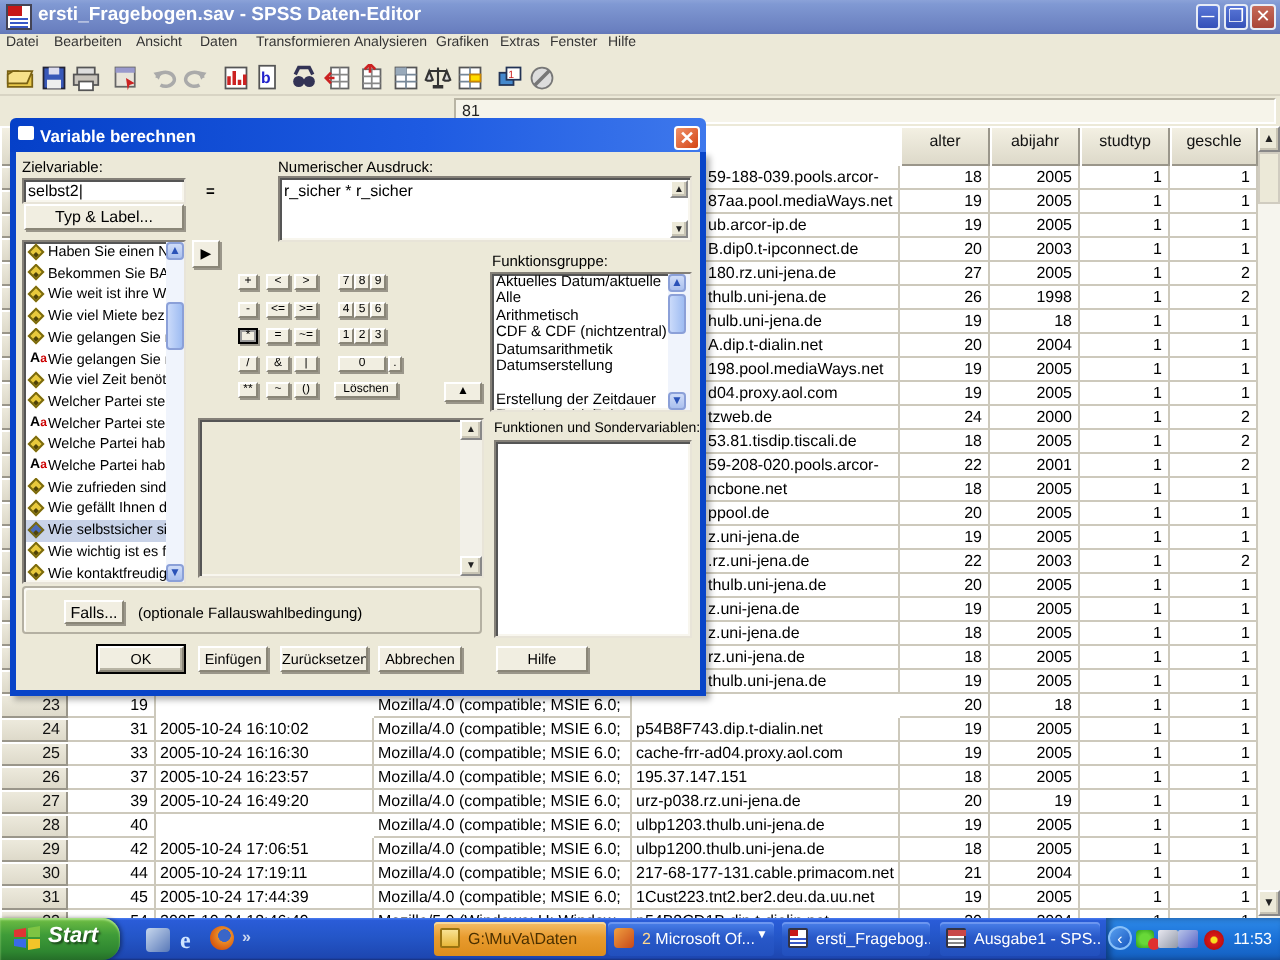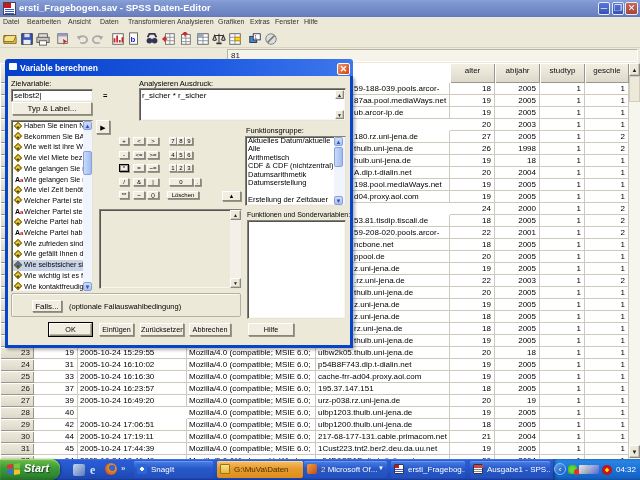--- a/index.html
+++ b/index.html
@@ -192,20 +192,21 @@
 <div class="cell lft" style="left:187px;top:44px;width:129px"></div>
 <div class="cell" style="left:316px;top:44px;width:134px;padding-left:38px">ub.arcor-ip.de</div>
 <div class="cell num" style="left:450px;top:44px;width:45px">19</div>
 <div class="cell num" style="left:495px;top:44px;width:45px">2005</div>
 <div class="cell num" style="left:540px;top:44px;width:45px">1</div>
 <div class="cell num" style="left:585px;top:44px;width:44px">1</div>
 <div class="rnc" style="left:0;top:56px;width:34px">4</div>
 <div class="cell num" style="left:34px;top:56px;width:44px"></div>
 <div class="cell lft" style="left:78px;top:56px;width:109px"></div>
 <div class="cell lft" style="left:187px;top:56px;width:129px"></div>
+<div class="cell" style="left:316px;top:56px;width:134px;padding-left:38px">B.dip0.t-ipconnect.de</div>
 <div class="cell num" style="left:450px;top:56px;width:45px">20</div>
 <div class="cell num" style="left:495px;top:56px;width:45px">2003</div>
 <div class="cell num" style="left:540px;top:56px;width:45px">1</div>
 <div class="cell num" style="left:585px;top:56px;width:44px">1</div>
 <div class="rnc" style="left:0;top:68px;width:34px">5</div>
 <div class="cell num" style="left:34px;top:68px;width:44px"></div>
 <div class="cell lft" style="left:78px;top:68px;width:109px"></div>
 <div class="cell lft" style="left:187px;top:68px;width:129px"></div>
 <div class="cell" style="left:316px;top:68px;width:134px;padding-left:38px">180.rz.uni-jena.de</div>
 <div class="cell num" style="left:450px;top:68px;width:45px">27</div>
@@ -254,20 +255,21 @@
 <div class="cell lft" style="left:187px;top:128px;width:129px"></div>
 <div class="cell" style="left:316px;top:128px;width:134px;padding-left:38px">d04.proxy.aol.com</div>
 <div class="cell num" style="left:450px;top:128px;width:45px">19</div>
 <div class="cell num" style="left:495px;top:128px;width:45px">2005</div>
 <div class="cell num" style="left:540px;top:128px;width:45px">1</div>
 <div class="cell num" style="left:585px;top:128px;width:44px">1</div>
 <div class="rnc" style="left:0;top:140px;width:34px">11</div>
 <div class="cell num" style="left:34px;top:140px;width:44px"></div>
 <div class="cell lft" style="left:78px;top:140px;width:109px"></div>
 <div class="cell lft" style="left:187px;top:140px;width:129px"></div>
+<div class="cell" style="left:316px;top:140px;width:134px;padding-left:38px">tzweb.de</div>
 <div class="cell num" style="left:450px;top:140px;width:45px">24</div>
 <div class="cell num" style="left:495px;top:140px;width:45px">2000</div>
 <div class="cell num" style="left:540px;top:140px;width:45px">1</div>
 <div class="cell num" style="left:585px;top:140px;width:44px">2</div>
 <div class="rnc" style="left:0;top:152px;width:34px">12</div>
 <div class="cell num" style="left:34px;top:152px;width:44px"></div>
 <div class="cell lft" style="left:78px;top:152px;width:109px"></div>
 <div class="cell lft" style="left:187px;top:152px;width:129px"></div>
 <div class="cell" style="left:316px;top:152px;width:134px;padding-left:38px">53.81.tisdip.tiscali.de</div>
 <div class="cell num" style="left:450px;top:152px;width:45px">18</div>
@@ -359,23 +361,21 @@
 <div class="cell num" style="left:34px;top:272px;width:44px"></div>
 <div class="cell lft" style="left:78px;top:272px;width:109px"></div>
 <div class="cell lft" style="left:187px;top:272px;width:129px"></div>
 <div class="cell" style="left:316px;top:272px;width:134px;padding-left:38px">thulb.uni-jena.de</div>
 <div class="cell num" style="left:450px;top:272px;width:45px">19</div>
 <div class="cell num" style="left:495px;top:272px;width:45px">2005</div>
 <div class="cell num" style="left:540px;top:272px;width:45px">1</div>
 <div class="cell num" style="left:585px;top:272px;width:44px">1</div>
 <div class="rnc" style="left:0;top:284px;width:34px">23</div>
 <div class="cell num" style="left:34px;top:284px;width:44px">19</div>
-<div class="cell lft" style="left:78px;top:284px;width:109px">2005-10-24 15:29:55</div>
 <div class="cell lft" style="left:187px;top:284px;width:129px">Mozilla/4.0 (compatible; MSIE 6.0;</div>
-<div class="cell lft" style="left:316px;top:284px;width:134px">ulbw2k05.thulb.uni-jena.de</div>
 <div class="cell num" style="left:450px;top:284px;width:45px">20</div>
 <div class="cell num" style="left:495px;top:284px;width:45px">18</div>
 <div class="cell num" style="left:540px;top:284px;width:45px">1</div>
 <div class="cell num" style="left:585px;top:284px;width:44px">1</div>
 <div class="rnc" style="left:0;top:296px;width:34px">24</div>
 <div class="cell num" style="left:34px;top:296px;width:44px">31</div>
 <div class="cell lft" style="left:78px;top:296px;width:109px">2005-10-24 16:10:02</div>
 <div class="cell lft" style="left:187px;top:296px;width:129px">Mozilla/4.0 (compatible; MSIE 6.0;</div>
 <div class="cell lft" style="left:316px;top:296px;width:134px">p54B8F743.dip.t-dialin.net</div>
 <div class="cell num" style="left:450px;top:296px;width:45px">19</div>
@@ -486,21 +486,21 @@
 <div class="li" style="top:139.1px;background:#c9d3e8;"><div class="dia" style="background:#4a6ab8"></div>Wie selbstsicher si</div>
 <div class="li" style="top:149.79999999999998px;"><div class="dia"></div>Wie wichtig ist es f</div>
 <div class="li" style="top:160.5px;"><div class="dia"></div>Wie kontaktfreudig</div>
 <div class="ab" style="right:0;top:0;width:9px;height:170px;background:#f0f4fc">
 <div class="xpb" style="top:0">▲</div>
         <div class="xpt" style="top:30px;height:24px;left:0"></div>
         <div class="xpb" style="bottom:0">▼</div>
 </div>
     </div>
 <div class="btn" style="left:88px;top:44px;width:14px;height:14px;font-size:7px;line-height:13px">▶</div>
-<div class="lbl" style="left:131px;top:3px">Analysieren Ausdruck:</div>
+<div class="lbl" style="left:131px;top:3px">Numerischer Ausdruck:</div>
 <div class="inp" style="left:131px;top:12px;width:207px;height:33px;font-size:8px;padding:2px">r_sicher * r_sicher
 <div class="sbtn" style="right:1px;top:1px;width:9px;height:9px;font-size:5px;line-height:8px">▲</div>
 <div class="sbtn" style="right:1px;bottom:1px;width:9px;height:9px;font-size:5px;line-height:8px">▼</div>
 </div>
 <div class="btn cbtn" style="left:111px;top:61px;width:10px;height:8px;">+</div>
 <div class="btn cbtn" style="left:125px;top:61px;width:12px;height:8px;">&lt;</div>
 <div class="btn cbtn" style="left:139px;top:61px;width:12px;height:8px;">&gt;</div>
 <div class="btn cbtn" style="left:161px;top:61px;width:8px;height:8px;">7</div>
 <div class="btn cbtn" style="left:169px;top:61px;width:8px;height:8px;">8</div>
 <div class="btn cbtn" style="left:177px;top:61px;width:8px;height:8px;">9</div>
@@ -567,24 +567,20 @@
         <path d="M7 1 L13 0 L13 5.5 L7 5.5Z" fill="#7ec443"></path>
         <path d="M0 6.5 L6 6.5 L6 11 L0 10Z" fill="#3a6ae8"></path>
         <path d="M7 6.5 L13 6.5 L13 11 L7 12Z" fill="#f2c429"></path>
       </svg>
       <span class="tx">Start</span>
     </div>
 <div class="ab" style="left:73px;top:5px;width:12px;height:12px;background:linear-gradient(135deg,#c8d8ee,#5878b8);border-radius:2px"></div>
 <div class="ab" style="left:90px;top:4px;width:12px;height:13px;color:#cfe4ff;font-size:12px;font-weight:bold;font-family:'Liberation Serif',serif">e</div>
 <div class="ab" style="left:105px;top:4px;width:12px;height:12px;background:radial-gradient(circle at 60% 40%,#3a66c8 30%,#e88b28 32%,#d85a10 70%);border-radius:6px"></div>
 <div class="ab" style="left:121px;top:5px;color:#cdd8f0;font-size:8px;font-weight:bold">»</div>
-<div class="tkb" style="left:134px;width:79px;">
-      <div class="ic" style="background:radial-gradient(circle,#fff 25%,#2a66d8 30%)"></div>
-      <span class="tx">SnagIt</span>
-    </div>
 <div class="tkb" style="left:217px;width:86px;background:linear-gradient(180deg,#f5c06a,#e89b2e 45%,#dd8d1c);box-shadow:inset 0 1px 0 #f8d89a;color:#4a3000;">
       <div class="ic" style="background:linear-gradient(180deg,#f8e292,#e8b83a);border:1px solid #9a7410"></div>
       <span class="tx">G:\MuVa\Daten</span>
     </div>
 <div class="tkb" style="left:304px;width:83px;">
       <div class="ic" style="background:linear-gradient(135deg,#f0a040,#c84818);border-radius:2px"></div>
       <span class="tx"><span style="color:#ffd890">2</span> Microsoft Of...</span> 
       <span style="position:absolute;right:3px;top:4px;font-size:6px">▼</span>
     </div>
 <div class="tkb" style="left:391px;width:74px;">
@@ -603,14 +599,14 @@
       </div>
       <span class="tx">Ausgabe1 - SPS...</span>
     </div>
 <div id="tray">
 <div class="ab" style="left:1px;top:4px;width:12px;height:12px;border-radius:6px;background:linear-gradient(135deg,#58a0f0,#1858c0);border:1px solid #88c0f8;color:#fff;font-size:8px;line-height:11px;text-align:center">‹</div>
 <div class="ab" style="left:15px;top:6px;width:9px;height:9px;background:radial-gradient(circle,#68d838 40%,#2a9a18);border-radius:2px"></div>
 <div class="ab" style="left:21px;top:10px;width:6px;height:6px;background:#e03030;border-radius:3px"></div>
 <div class="ab" style="left:26px;top:6px;width:10px;height:9px;background:linear-gradient(135deg,#e8e8f0,#9098a8);border-radius:1px"></div>
 <div class="ab" style="left:36px;top:6px;width:10px;height:9px;background:linear-gradient(135deg,#b8c4e8,#5864c8);border-radius:1px"></div>
 <div class="ab" style="left:49px;top:6px;width:10px;height:10px;background:radial-gradient(circle,#f8e020 20%,#d81818 30%,#a80808);border-radius:5px"></div>
-<div id="clock">04:32</div>
+<div id="clock">11:53</div>
 </div>
 </div>
 </body></html>

